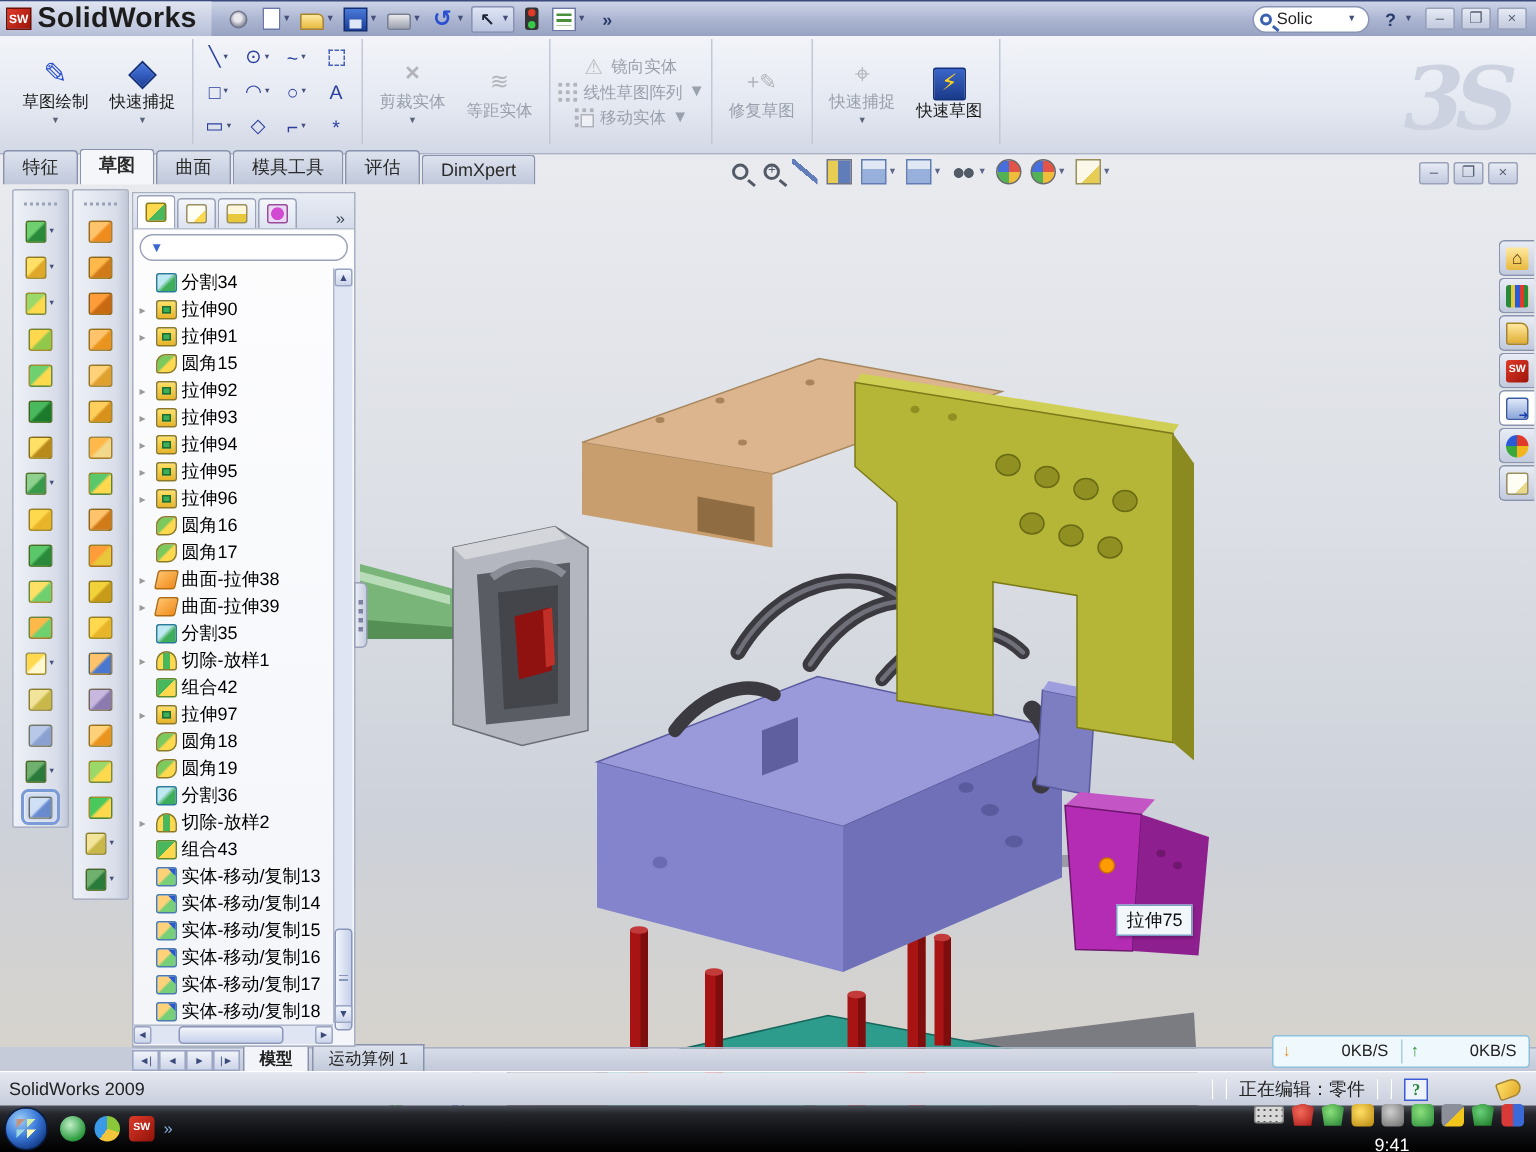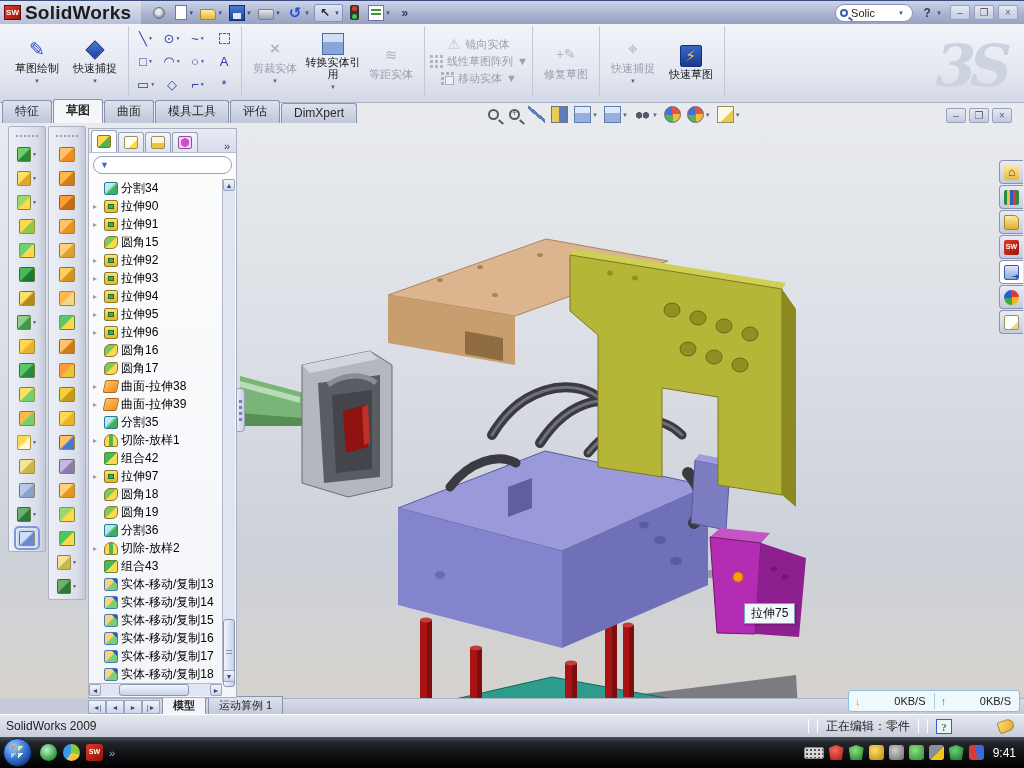--- a/index.html
+++ b/index.html
@@ -192,21 +192,21 @@
   .ql-msg { background:radial-gradient(circle at 40% 35%,#bff0c8,#2a9a3c 70%); border-radius:50%; }
   .ql-360 { background:conic-gradient(#8ac83a 0 30%,#f2c53a 30% 60%,#3a9ae8 60%); border-radius:50%; }
   .ql-sw { background:linear-gradient(135deg,#e03a2a,#8e1208); color:#fff; font-size:7px; font-weight:bold; text-align:center; line-height:16px; }
   #qlmore { color:#8ab0e0; font-size:11px; margin-right:10px; }
   .taskbtn { display:flex; align-items:center; gap:6px; width:155px; height:24px; margin-right:6px; padding:0 8px;
     background:linear-gradient(180deg,#3c4049,#17191e 55%,#0a0b0e); border:1px solid #5a5f6a; border-radius:3px; color:#f2f2f2; font-size:11px; white-space:nowrap; overflow:hidden; }
   .taskbtn.active { background:linear-gradient(180deg,#23252b,#0c0d10); box-shadow:inset 0 0 6px #000; }
   .tbico { width:16px; height:15px; flex:0 0 auto; border-radius:2px; }
   .tb-sw { background:linear-gradient(135deg,#e03a2a,#8e1208); color:#fff; font-size:7px; font-weight:bold; text-align:center; line-height:14px; }
   .tb-paint { background:linear-gradient(180deg,#e8e4da 55%,#b05a2a 55%); border:1px solid #777; }
-  #tray { margin-left:auto; display:flex; align-items:center; gap:5px; padding-right:8px; }
+  #tray { margin-left:auto; display:flex; align-items:center; gap:5px; padding-right:8px;flex-direction:column; }
   #kbd { width:20px; height:12px; background:#d8d8d8; border:1px solid #888; border-radius:2px;
     background-image:radial-gradient(circle,#555 .8px,transparent 1px); background-size:4px 4px; }
   .tri { width:15px; height:15px; border-radius:3px; }
   .tri-shield { clip-path:polygon(50% 0,100% 18%,88% 100%,12% 100%,0 18%); }
   #clock { color:#fff; font-size:12px; padding-left:4px; }
 </style>
 </head>
 <body>
 
 <div id="stage">
@@ -331,25 +331,20 @@
             <span class="caret">▼</span>
           </span>
           <span class="sg">
             <span>*</span>
           </span>
         </div>
       <div class="rgroup">
         <div class="rbtn dis">
             <span class="ric ric-trim">×</span>
             <span>剪裁实体</span>
-            <span class="dn">▼</span>
-          </div>
-        <div class="rbtn">
-            <span class="ric ric-cube"></span>
-            <span>转换实体引用</span>
             <span class="dn">▼</span>
           </div>
         <div class="rbtn dis">
             <span class="ric ric-offset">≋</span>
             <span>等距实体</span>
           </div>
       </div>
       <div class="rgroup rrow">
         <div class="rsmall">
             <span class="ric ric-warn">⚠</span>

